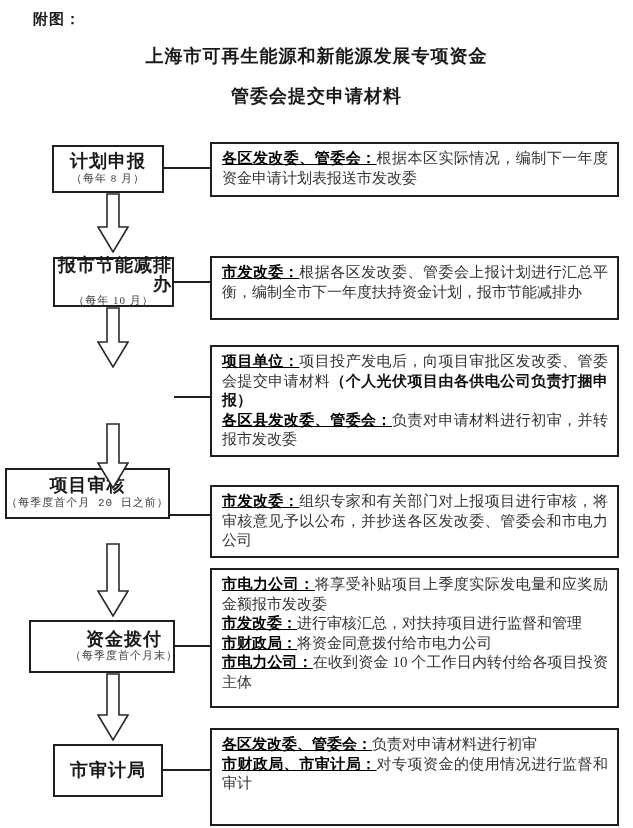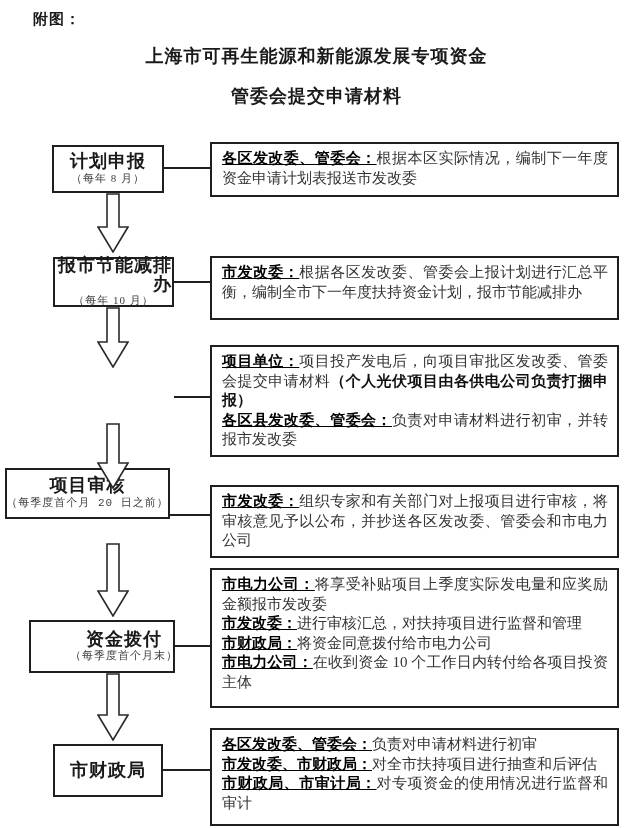--- a/index.html
+++ b/index.html
@@ -49,21 +49,21 @@
   </div>
   <div class="step-box" style="left:5px;top:468px;width:165px;height:51px;font-family:Liberation Mono, monospace;">
     <div class="step-name">项目审核</div>
     <div class="step-sub">（每季度首个月 20 日之前）</div>
   </div>
   <div class="step-box" style="left:29px;top:620px;width:146px;height:53px;padding-left:44px;">
     <div class="step-name">资金拨付</div>
     <div class="step-sub">（每季度首个月末）</div>
   </div>
   <div class="step-box" style="left:53px;top:744px;width:110px;height:53px;">
-    <div class="step-name">市财政局</div>
+    <div class="step-name">市审计局</div>
   </div>
 
   <div class="connector" style="left:164px;top:167px;width:46px;"></div>
   <div class="connector" style="left:174px;top:281px;width:36px;"></div>
   <div class="connector" style="left:174px;top:396px;width:36px;"></div>
   <div class="connector" style="left:170px;top:514px;width:40px;"></div>
   <div class="connector" style="left:175px;top:645px;width:35px;"></div>
   <div class="connector" style="left:163px;top:769px;width:47px;"></div>
 
   <svg class="arrow" style="top:193px;height:60px;" viewBox="0 0 32 60">
@@ -101,17 +101,16 @@
 
   <div class="detail-box" style="top:568px;min-height:140px;">
     <p><span class="d-label">市电力公司：</span><span>将享受补贴项目上季度实际发电量和应奖励金额报市发改委</span></p>
     <p><span class="d-label">市发改委：</span><span>进行审核汇总，对扶持项目进行监督和管理</span></p>
     <p><span class="d-label">市财政局：</span><span>将资金同意拨付给市电力公司</span></p>
     <p><span class="d-label">市电力公司：</span><span>在收到资金 10 个工作日内转付给各项目投资主体</span></p>
   </div>
 
   <div class="detail-box" style="top:728px;min-height:98px;">
     <p><span class="d-label">各区发改委、管委会：</span><span>负责对申请材料进行初审</span></p>
-    <p><span class="d-label">市发改委、市财政局：</span><span>对全市扶持项目进行抽查和后评估</span></p>
     <p><span class="d-label">市财政局、市审计局：</span><span>对专项资金的使用情况进行监督和审计</span></p>
   </div>
 
 </div>
 
 </body></html>

